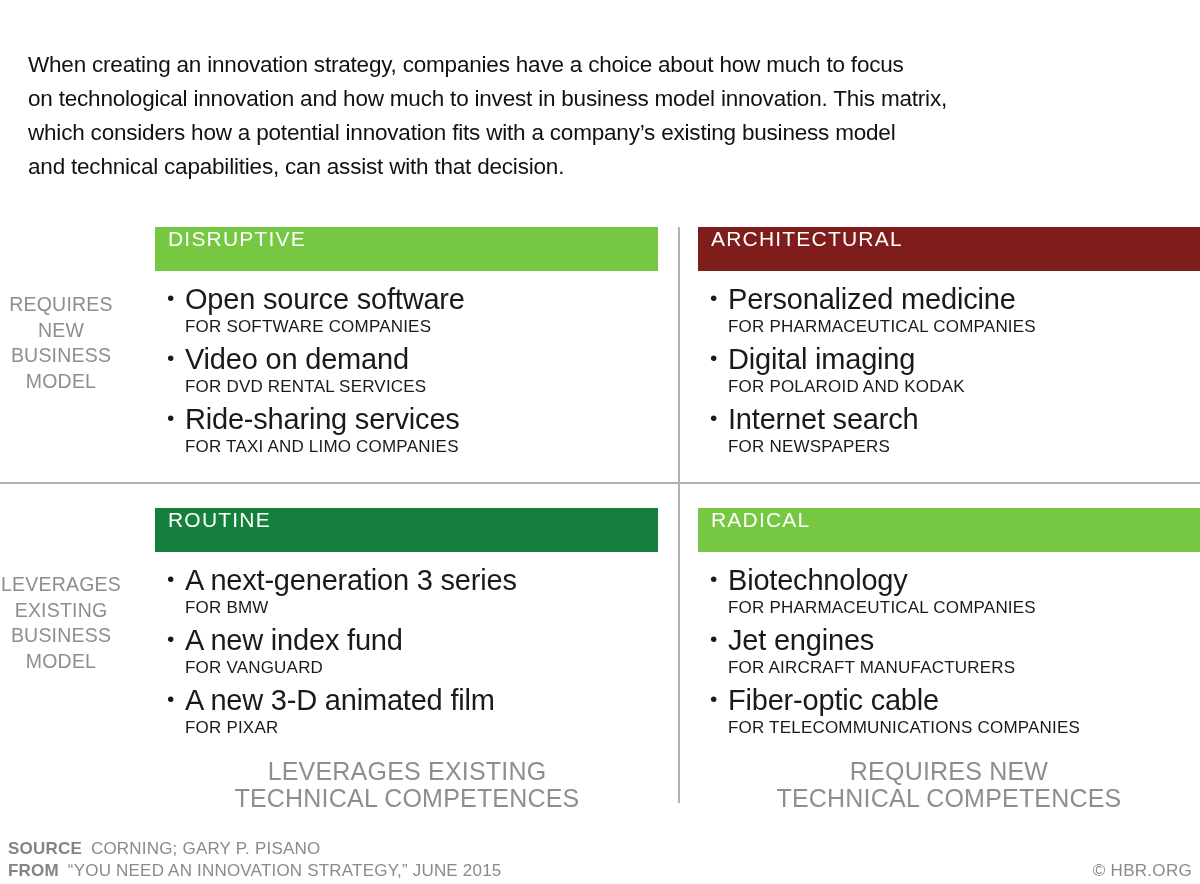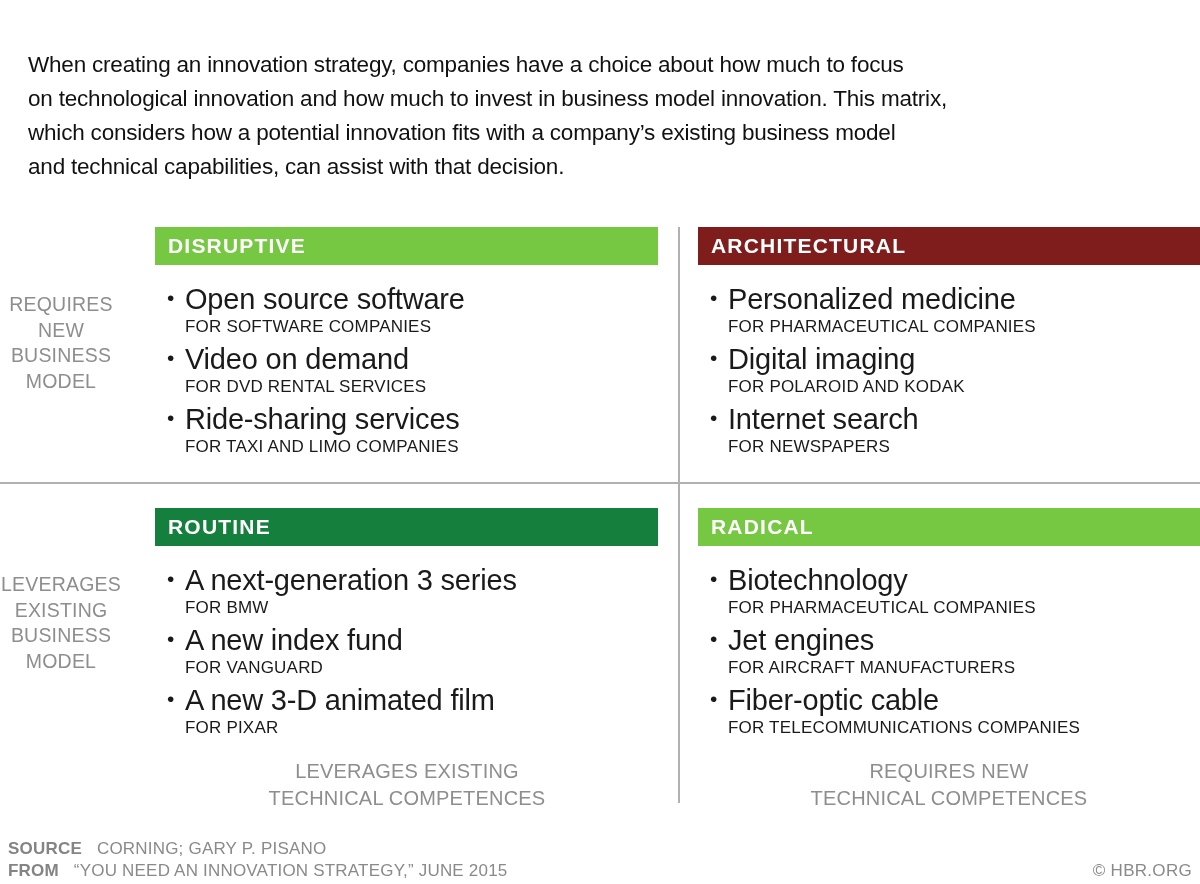--- a/index.html
+++ b/index.html
@@ -28,24 +28,24 @@
     position: absolute; left: 0; top: 482px; width: 1200px; height: 2px;
     background: #b1b1b1;
   }
   .vline {
     position: absolute; left: 678px; top: 227px; width: 2px; height: 576px;
     background: #b1b1b1;
   }
 
   
   .qbar {
-    position: absolute; height: 38px;
-    display: flex; align-items: center;
+    position: absolute; height: 44px;
+    display: flex; align-items: flex-start;
     padding-left: 13px;
-    color: #ffffff; font-size: 21px; font-weight: bold; letter-spacing: 1.2px;
+    color: #ffffff; font-size: 21px; font-weight: normal; letter-spacing: 1.2px;
   }
   .qbar-disruptive    { left: 155px; top: 227px; width: 503px; }
   .qbar-architectural { left: 698px; top: 227px; width: 502px; }
   .qbar-routine       { left: 155px; top: 508px; width: 503px; }
   .qbar-radical       { left: 698px; top: 508px; width: 502px; }
 
   
   .qlist { position: absolute; }
   .qlist-disruptive    { left: 165px; top: 284px; }
   .qlist-architectural { left: 708px; top: 284px; }
@@ -66,35 +66,35 @@
     text-align: center;
     font-size: 19.5px; line-height: 25.5px; color: #8e8e8e; letter-spacing: 0.2px;
   }
   .yaxis-top    { top: 292px; }
   .yaxis-bottom { top: 572px; }
 
   
   .xaxis {
     position: absolute; top: 758px; width: 502px;
     text-align: center;
-    font-size: 20px; line-height: 27px; color: #8e8e8e; letter-spacing: 0.2px;
+    font-size: 25px; line-height: 27px; color: #8e8e8e; letter-spacing: 0.2px;
   }
   .xaxis-left  { left: 156px; }
   .xaxis-right { left: 698px; }
 
   .bold { font-weight: normal; }
 
   
   .footer-line {
     position: absolute; left: 8px;
     font-size: 17px; color: #8a8a8a; letter-spacing: 0.2px;
   }
   .footer-source { top: 839px; }
   .footer-from   { top: 861px; }
-  .flabel { font-weight: bold; margin-right: 15px; color: #848484; }
+  .flabel { font-weight: bold; margin-right: 9px; color: #848484; }
   .credit {
     position: absolute; right: 8px; top: 861px;
     font-size: 17px; color: #8a8a8a; letter-spacing: 0.3px;
   }
 </style>
 </head>
 <body>
 
 <div class="page">
 

